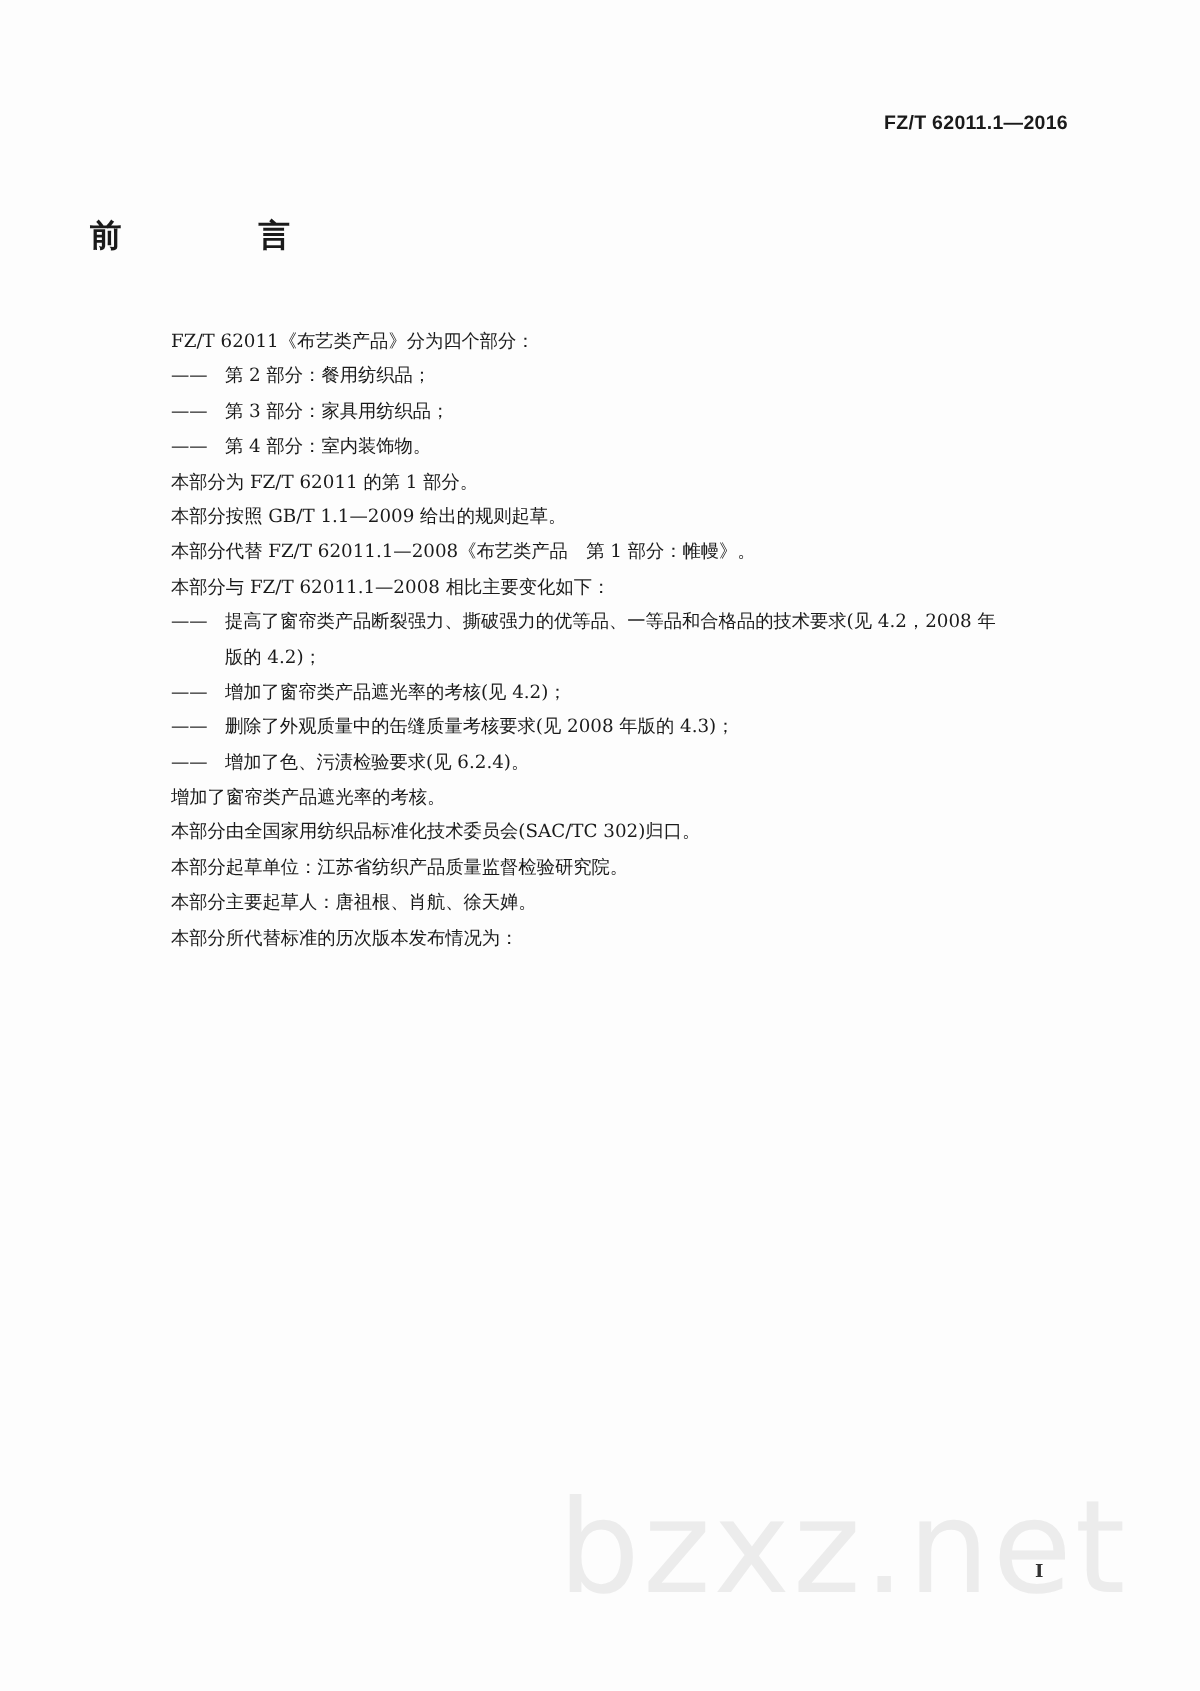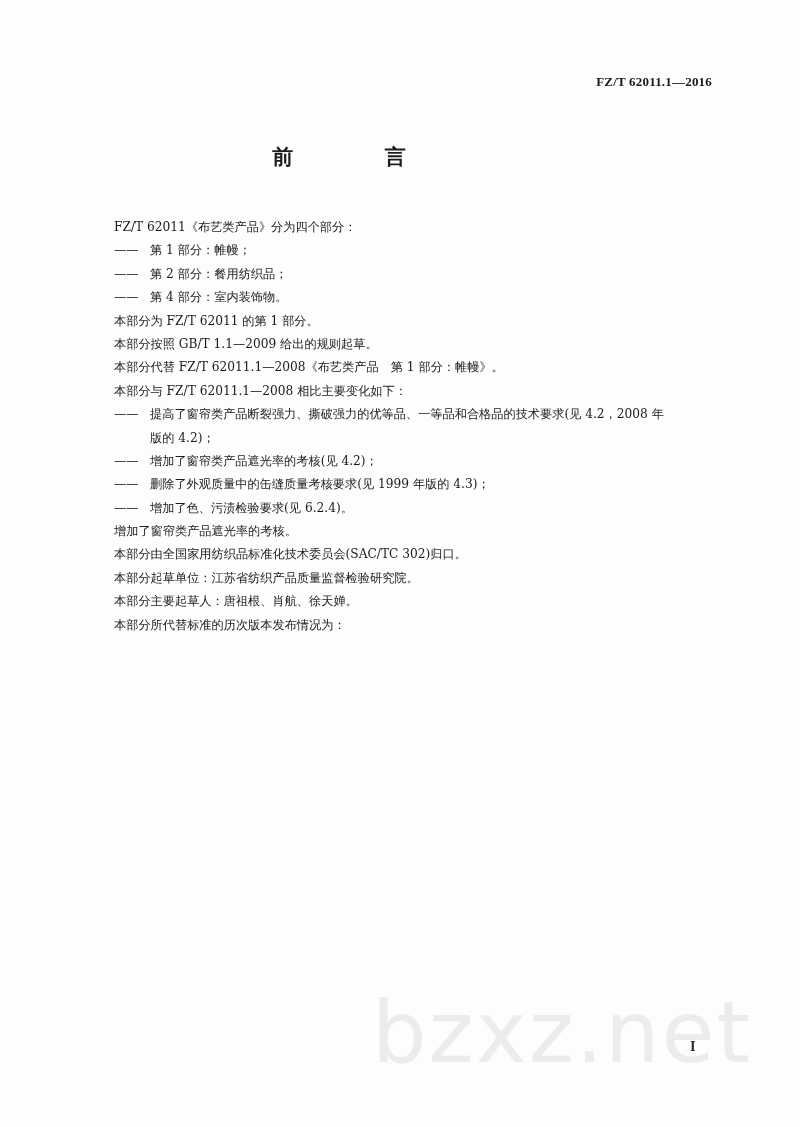--- a/index.html
+++ b/index.html
@@ -3,24 +3,24 @@
 <meta charset="utf-8">
 <style>
   html, body { margin: 0; padding: 0; }
   body {
     width: 800px; height: 1127px; background: #ffffff; position: relative; overflow: hidden;
     font-family: "DejaVu Serif", "Liberation Serif", serif; color: #1a1a1a;
   }
   .page { position: absolute; left: 0; top: 0; width: 800px; height: 1127px; background: #fdfdfd; }
   .std-code {
     position: absolute; top: 74px; right: 88px;
-    font-family: Liberation Serif, serif; font-weight: bold; font-size: 13px; letter-spacing: 0.2px;
+    font-family: Liberation Sans, sans-serif; font-weight: bold; font-size: 13px; letter-spacing: 0.2px;
   }
   .title {
-    position: absolute; top: 143px; left: 0; width: 660px; text-align: center;
+    position: absolute; top: 143px; left: 0; width: 660px; 
     font-family: "DejaVu Sans", "Liberation Sans", sans-serif; font-weight: bold; font-size: 21px; letter-spacing: 42px;
     padding-left: 60px; box-sizing: border-box;
   }
   .body-text { position: absolute; top: 216px; left: 114px; width: 600px; font-size: 12.2px; }
   .line { height: 23.4px; line-height: 23.4px; white-space: nowrap; font-weight: normal; }
   .dash { display: inline-block; width: 36px; }
   .cont { padding-left: 36px; }
   sup { font-size: 7px; vertical-align: top; line-height: 10px; }
   .watermark {
     position: absolute; top: 982px; left: 372px;
@@ -33,31 +33,31 @@
 </style>
 </head>
 <body>
 
 <div class="page">
   <div class="std-code">FZ/T 62011.1—2016</div>
   <div class="title">前 言</div>
 
   <div class="body-text">
     <div class="line"><span>FZ/T 62011《布艺类产品》分为四个部分：</span></div>
-    <div class="line"><span class="dash">——</span><span>第 1 部分：帷幔；</span></div>
     <div class="line"><span class="dash">——</span><span>第 2 部分：餐用纺织品；</span></div>
+    <div class="line"><span class="dash">——</span><span>第 3 部分：家具用纺织品；</span></div>
     <div class="line"><span class="dash">——</span><span>第 4 部分：室内装饰物。</span></div>
     <div class="line"><span>本部分为 FZ/T 62011 的第 1 部分。</span></div>
     <div class="line"><span>本部分按照 GB/T 1.1—2009 给出的规则起草。</span></div>
     <div class="line"><span>本部分代替 FZ/T 62011.1—2008《布艺类产品　第 1 部分：帷幔》。</span></div>
     <div class="line"><span>本部分与 FZ/T 62011.1—2008 相比主要变化如下：</span></div>
     <div class="line"><span class="dash">——</span><span>提高了窗帘类产品断裂强力、撕破强力的优等品、一等品和合格品的技术要求(见 4.2，2008 年</span></div>
     <div class="line cont"><span>版的 4.2)；</span></div>
     <div class="line"><span class="dash">——</span><span>增加了窗帘类产品遮光率的考核(见 4.2)；</span></div>
-    <div class="line"><span class="dash">——</span><span>删除了外观质量中的缶缝质量考核要求(见 1999 年版的 4.3)；</span></div>
+    <div class="line"><span class="dash">——</span><span>删除了外观质量中的缶缝质量考核要求(见 2008 年版的 4.3)；</span></div>
     <div class="line"><span class="dash">——</span><span>增加了色、污渍检验要求(见 6.2.4)。</span></div>
     <div class="line"><span>增加了窗帘类产品遮光率的考核。</span></div>
     <div class="line"><span>本部分由全国家用纺织品标准化技术委员会(SAC/TC 302)归口。</span></div>
     <div class="line"><span>本部分起草单位：江苏省纺织产品质量监督检验研究院。</span></div>
     <div class="line"><span>本部分主要起草人：唐祖根、肖航、徐天婵。</span></div>
     <div class="line"><span>本部分所代替标准的历次版本发布情况为：</span></div>
   </div>
 
   <div class="watermark">bzxz.net</div>
   <div class="page-num">I</div>

